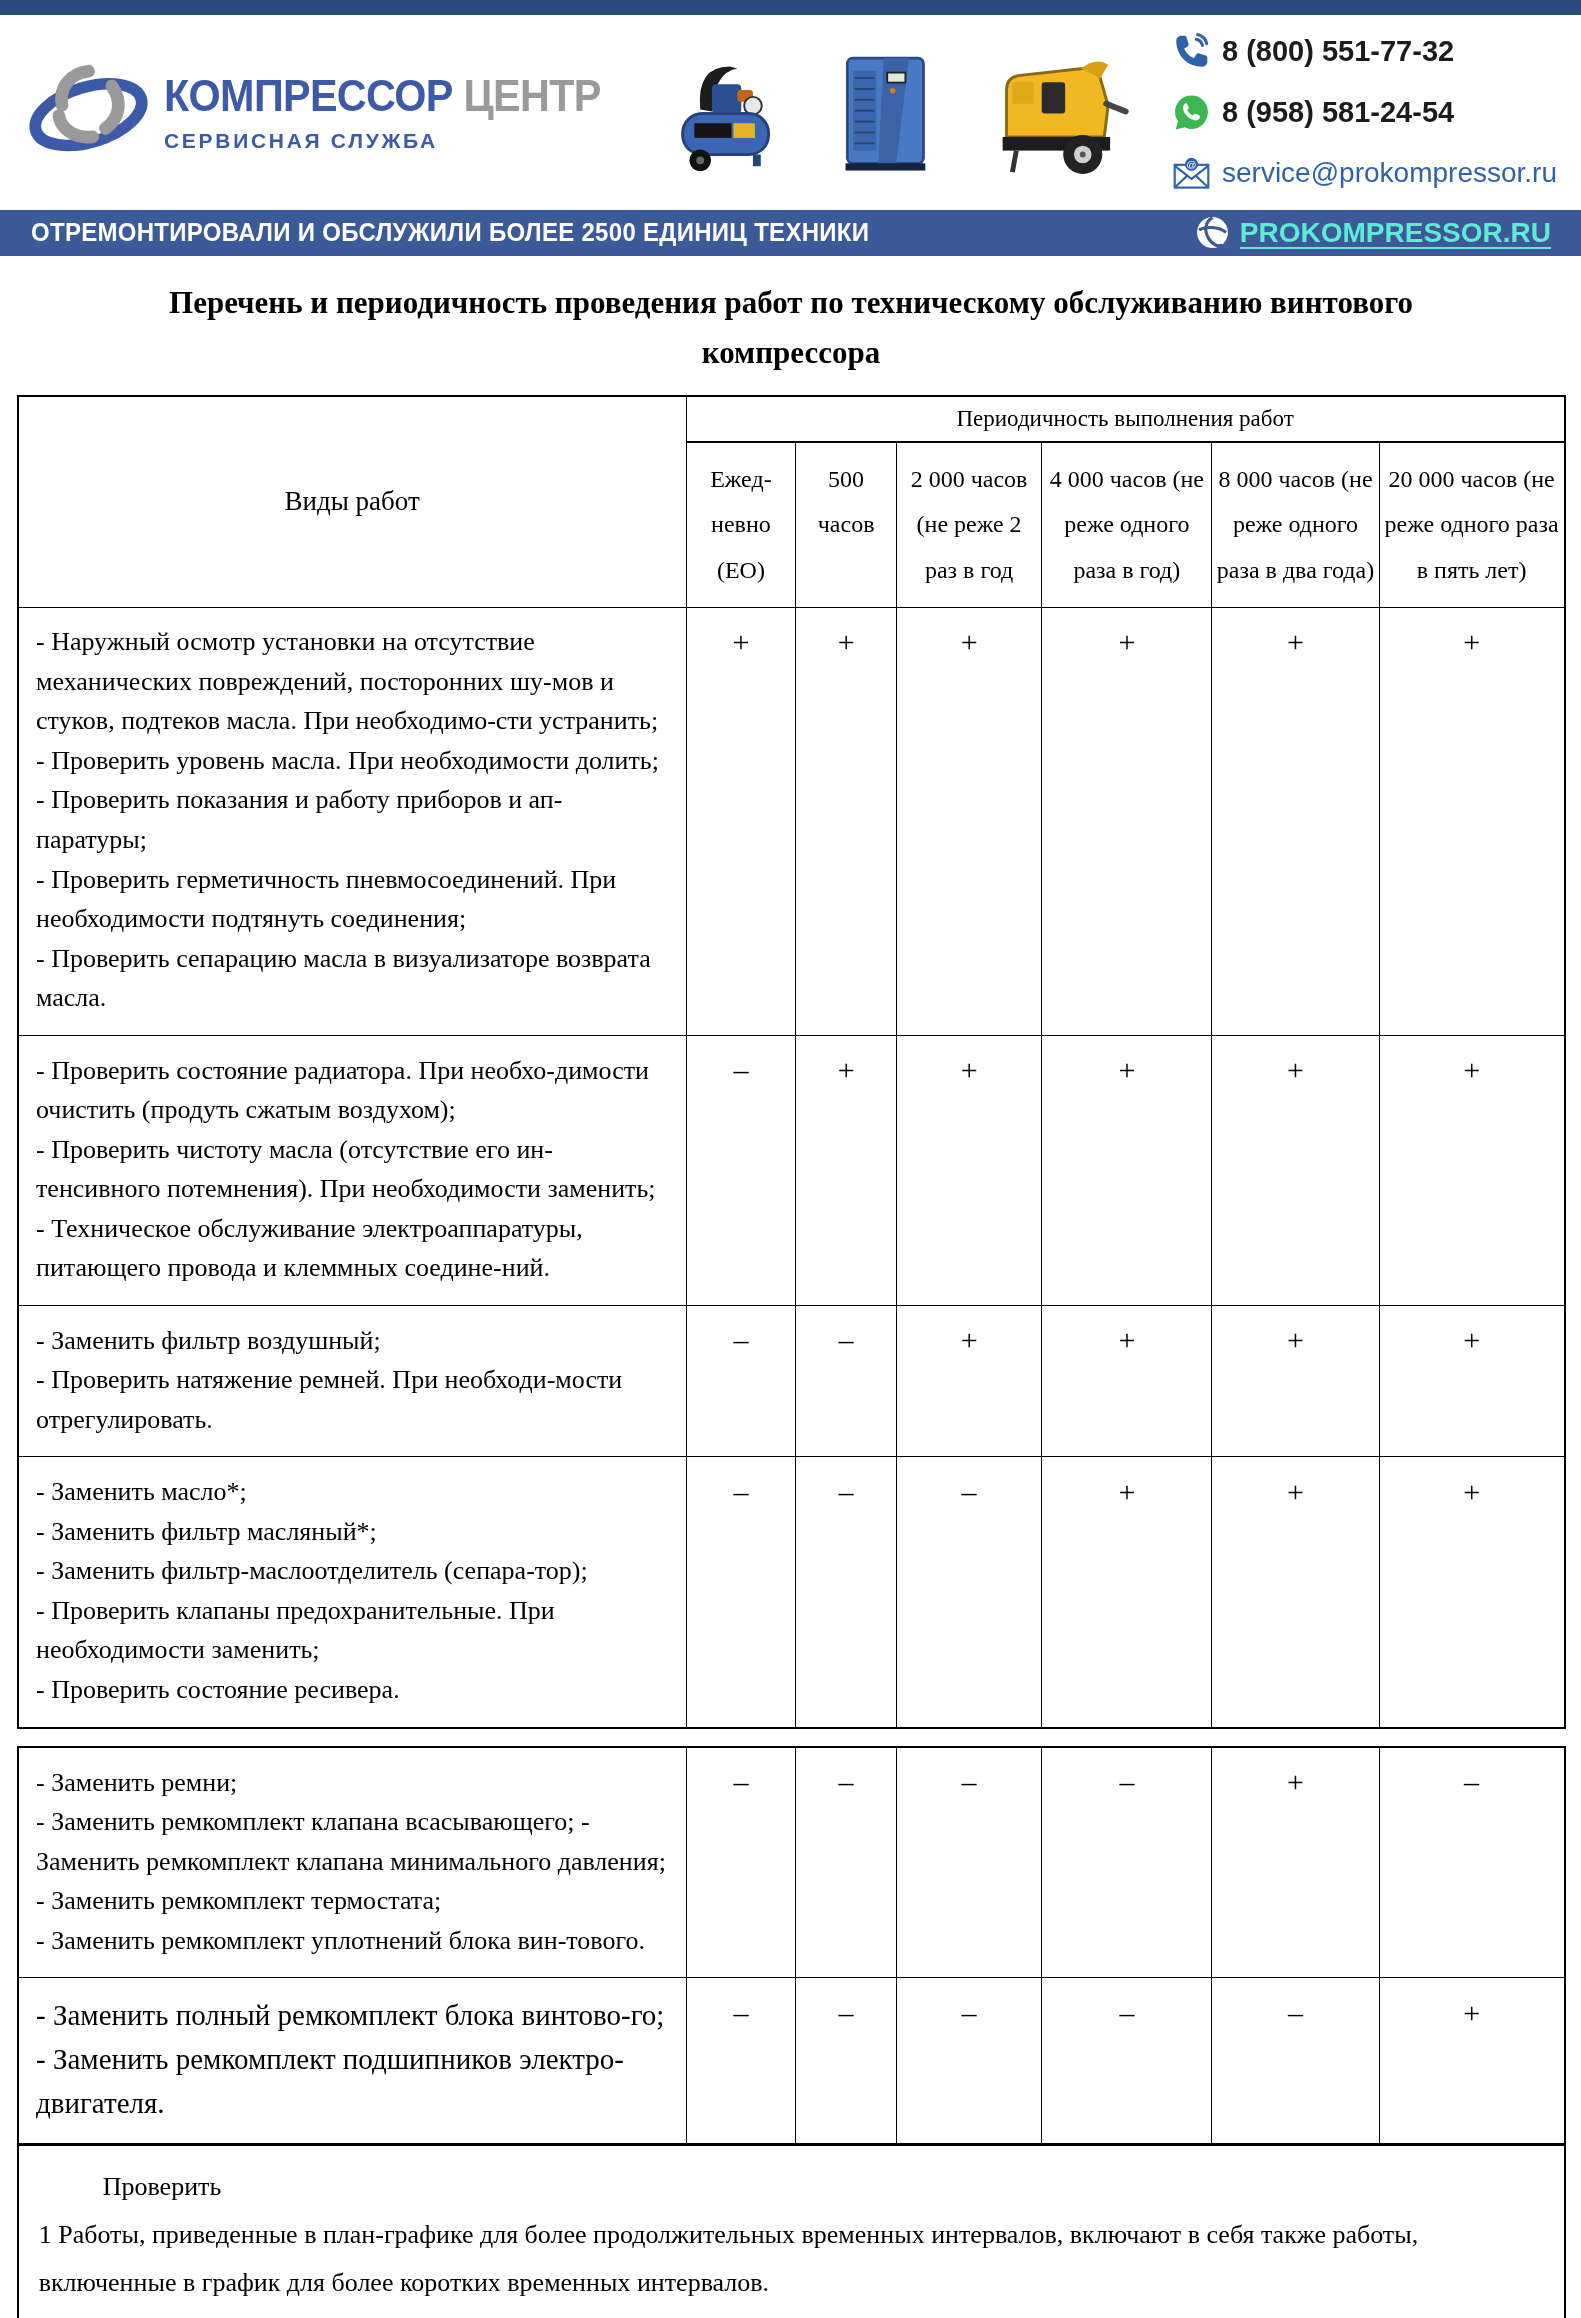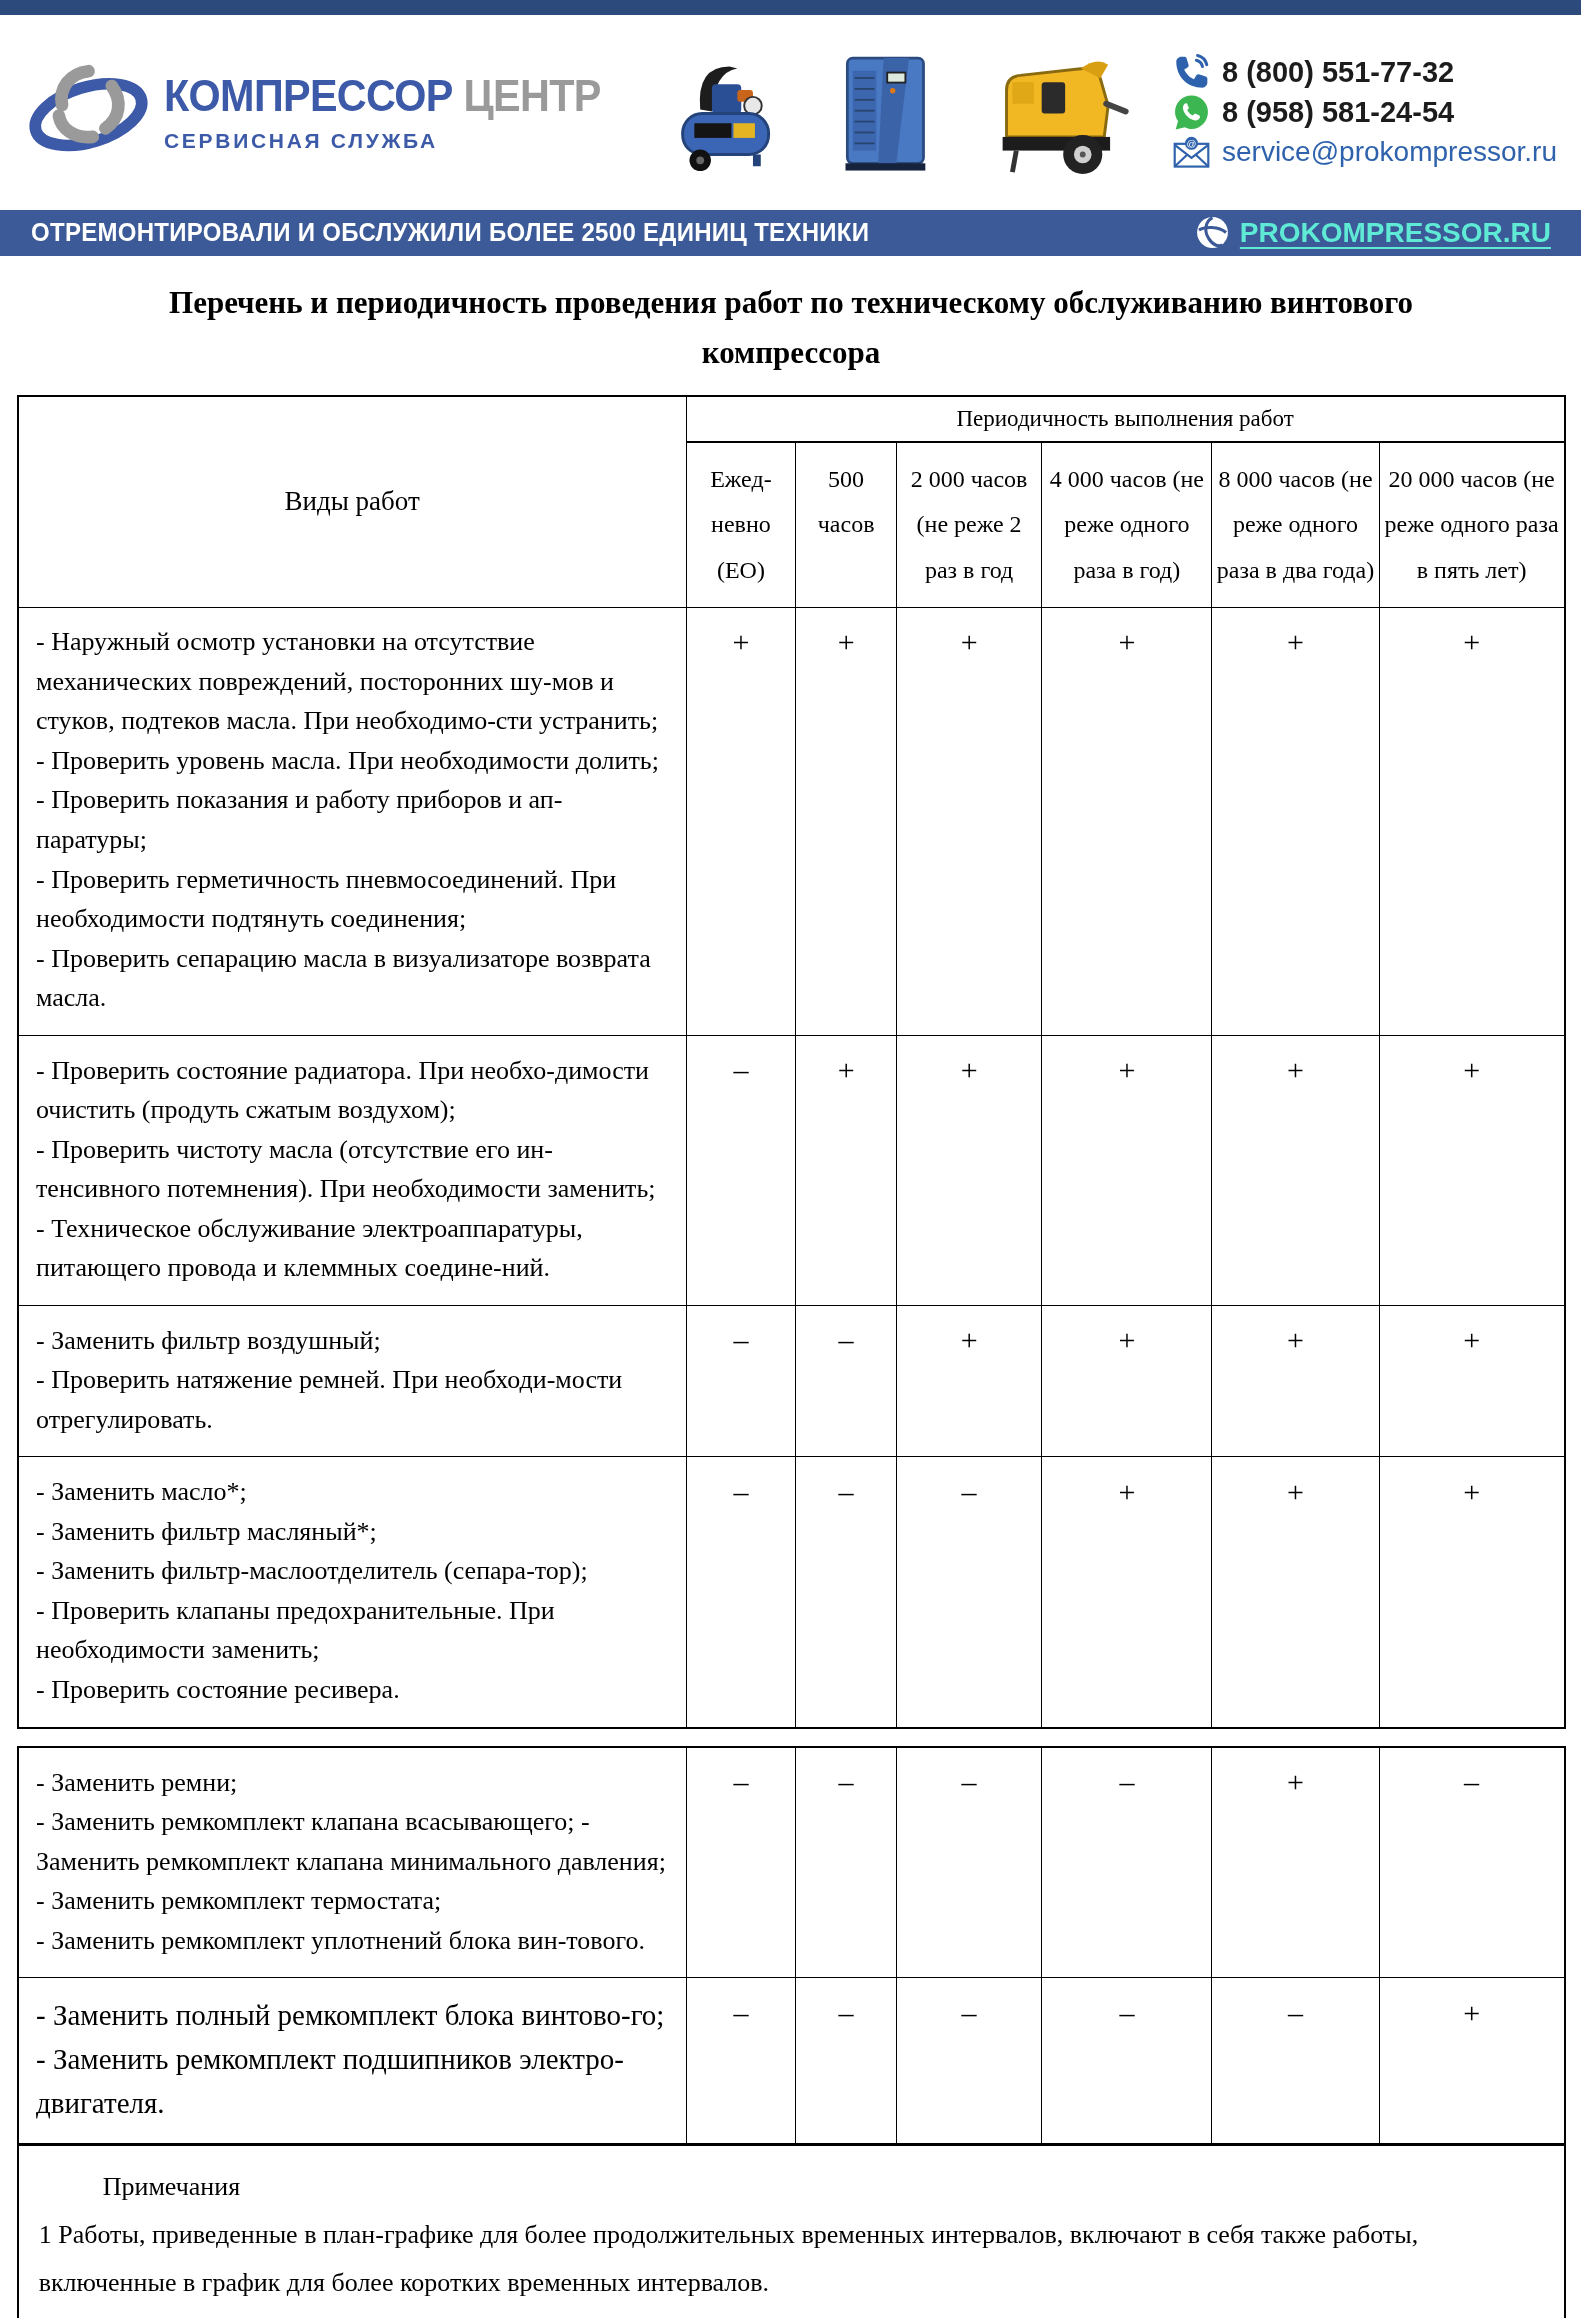--- a/index.html
+++ b/index.html
@@ -16,21 +16,21 @@
   .logo-swirl{width:127px;height:117px;flex:0 0 auto;}
   .logo-text{font-family:"Liberation Sans", sans-serif;}
   .logo-line1{font-size:44px;font-weight:bold;letter-spacing:-0.7px;transform:scaleX(.94);transform-origin:left;white-space:nowrap;}
   .logo-name{color:#3d5aa8;}
   .logo-center{color:#9a9a9a;}
   .logo-line2{font-size:21px;font-weight:bold;color:#3d5aa8;letter-spacing:2.7px;margin-top:8px;}
 
   .products{display:flex;align-items:flex-end;gap:47px;margin:0 13.3px;}
   .product-img{height:127px;}
 
-  .contacts{display:flex;flex-direction:column;gap:1px;font-family:"Liberation Sans", sans-serif;align-items:flex-start;}
+  .contacts{display:flex;flex-direction:column;gap:22px;font-family:"Liberation Sans", sans-serif;align-items:flex-start;}
   .contact-row{display:flex;align-items:center;gap:10.7px;}
   .contact-icon{width:39px;height:39px;flex:0 0 auto;}
   .phone-text{font-size:29px;font-weight:bold;color:#1c1c1c;white-space:nowrap;}
   .email-text{font-size:28px;color:#2f62ac;white-space:nowrap;}
 
   
   .banner{height:46px;background:#3b5a97;color:#fff;display:flex;align-items:center;
           justify-content:space-between;padding:0 31px;box-sizing:border-box;
           font-family:"Liberation Sans", sans-serif;}
   .banner-text{font-size:25px;font-weight:bold;letter-spacing:0.3px;transform:scaleX(.96);transform-origin:left;}
@@ -277,21 +277,21 @@
 - Заменить ремкомплект подшипников электро-двигателя.</td>
         <td class="mark">–</td>
         <td class="mark">–</td>
         <td class="mark">–</td>
         <td class="mark">–</td>
         <td class="mark">–</td>
         <td class="mark">+</td>
       </tr>
       <tr class="notes-row">
         <td class="notes-cell" colspan="7">
-          <div class="notes-heading">Примечания</div>
+          <div class="notes-heading">Проверить</div>
           <div class="note-line1">1 Работы, приведенные в план-графике для более продолжительных временных интервалов, включают в себя также работы, включенные в график для более коротких временных интервалов.</div>
 
         </td>
       </tr>
     </tbody>
   </table>
 
 </div>
 
 

